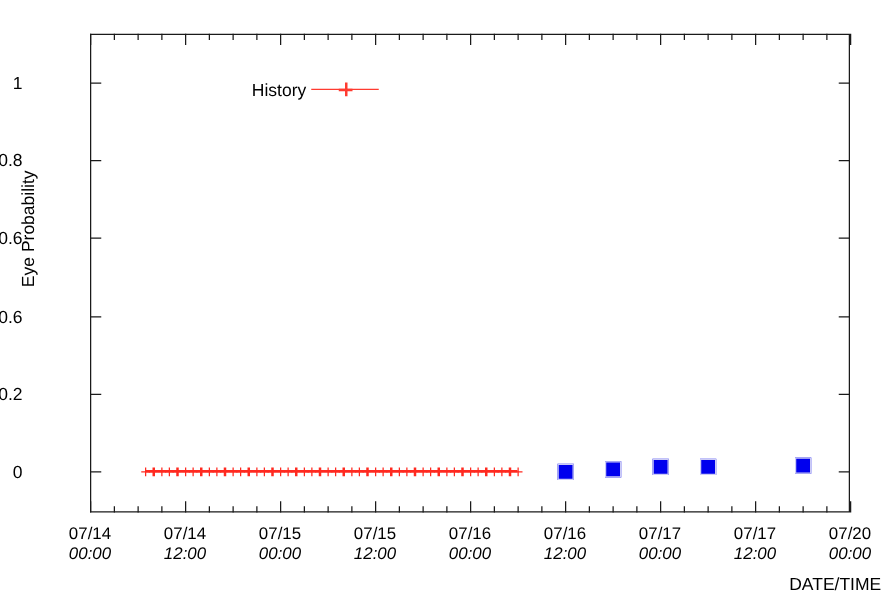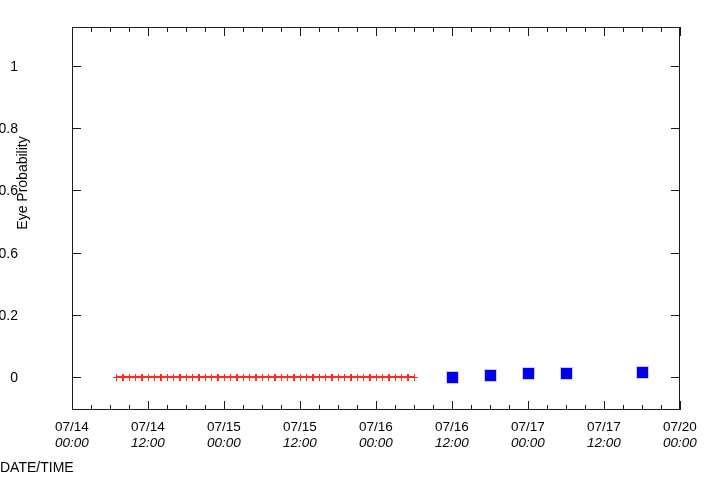--- a/index.html
+++ b/index.html
@@ -113,21 +113,21 @@
     color: #000;
     transform: rotate(-90deg);
     transform-origin: center center;
     white-space: pre;
   }
   #xlabel {
     position: absolute;
     left: 0;
     top: 459px;
     width: 705px;
-    text-align: left;
+    text-align: right;
     font-size: 14px;
     line-height: 17px;
     color: #000;
     white-space: pre;
   }
   
   #legend {
     position: absolute;
     left: 96px;
     top: 36px;
@@ -377,20 +377,27 @@
       </div>
     <div id="forecast-series">
         <div class="forecast-point" style="left: 380px; top: 350px;"></div>
         <div class="forecast-point" style="left: 418px; top: 348.445px;"></div>
         <div class="forecast-point" style="left: 456px; top: 346.89px;"></div>
         <div class="forecast-point" style="left: 494px; top: 346.89px;"></div>
         <div class="forecast-point" style="left: 570px; top: 345.335px;"></div>
       </div>
 
     <div id="legend">
+      <div class="legend-row" style="top:0px;">
+        <span class="legend-label">History</span>
+        <span class="legend-key">
+          <span class="legend-line"></span>
+          <span class="legend-cross"></span>
+        </span>
+      </div>
     </div>
 
   </div>
 
   <div id="y-axis-labels">
       <div class="ytick-label" style="top: 370px;">0</div>
       <div class="ytick-label" style="top: 307.8px;">0.2</div>
       <div class="ytick-label" style="top: 245.6px;">0.6</div>
       <div class="ytick-label" style="top: 183.4px;">0.6</div>
       <div class="ytick-label" style="top: 121.2px;">0.8</div>

